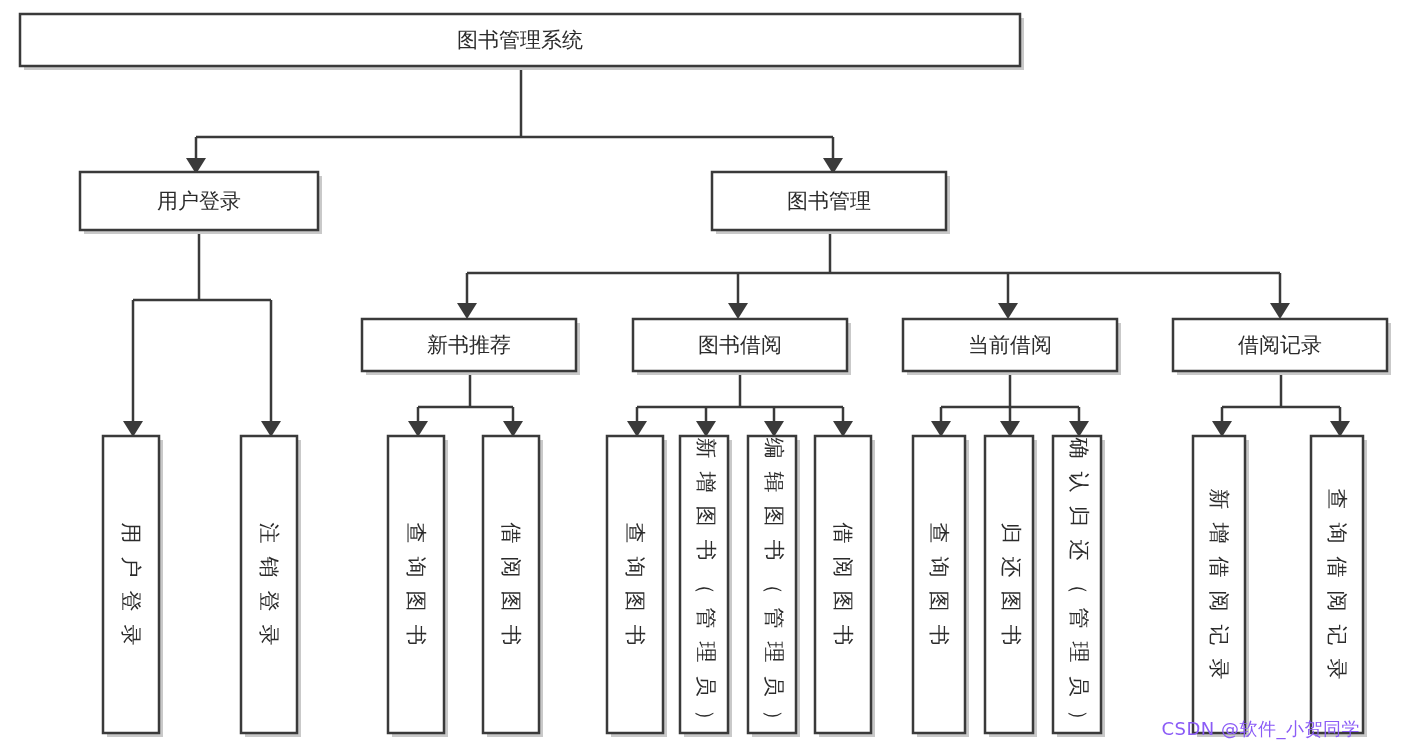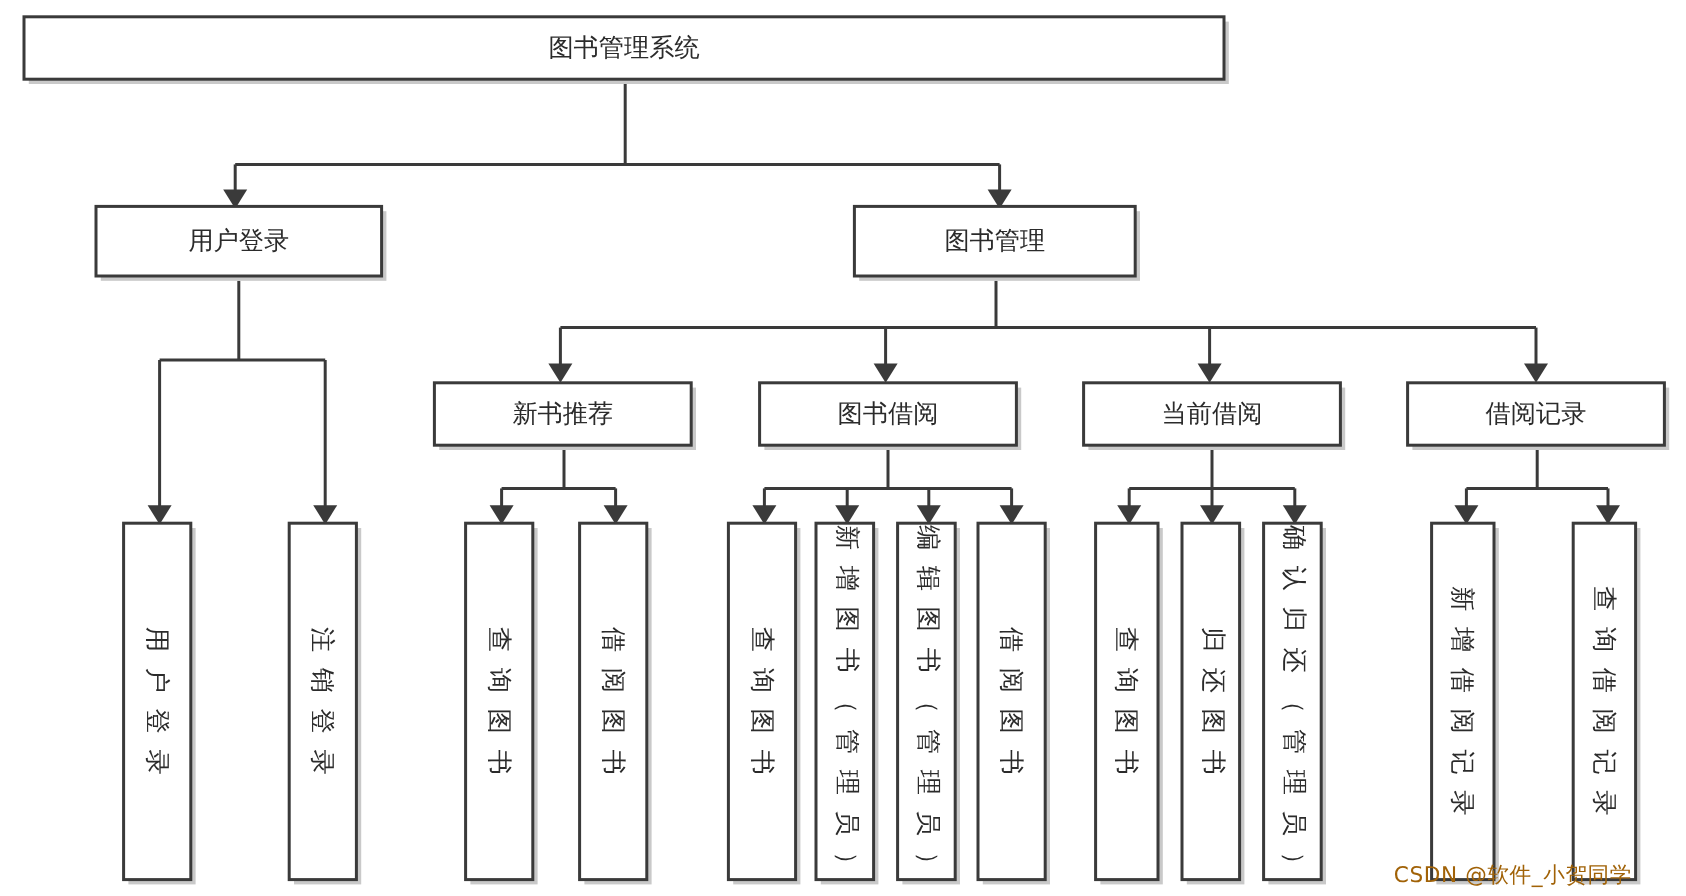--- a/index.html
+++ b/index.html
@@ -59,21 +59,21 @@
     font-size: 21px;
     fill: #2b2b2b;
     text-anchor: middle;
   }
   .watermark {
     position: absolute;
     right: 12px;
     bottom: 6px;
     font-family: "DejaVu Sans", "Liberation Sans", sans-serif;
     font-size: 18px;
-    color: #a16207;
+    color: #8b5cf6;
     letter-spacing: 0.5px;
     white-space: nowrap;
     pointer-events: none;
   }
 </style>
 </head>
 <body>
 
 <div id="diagram-root">
 

